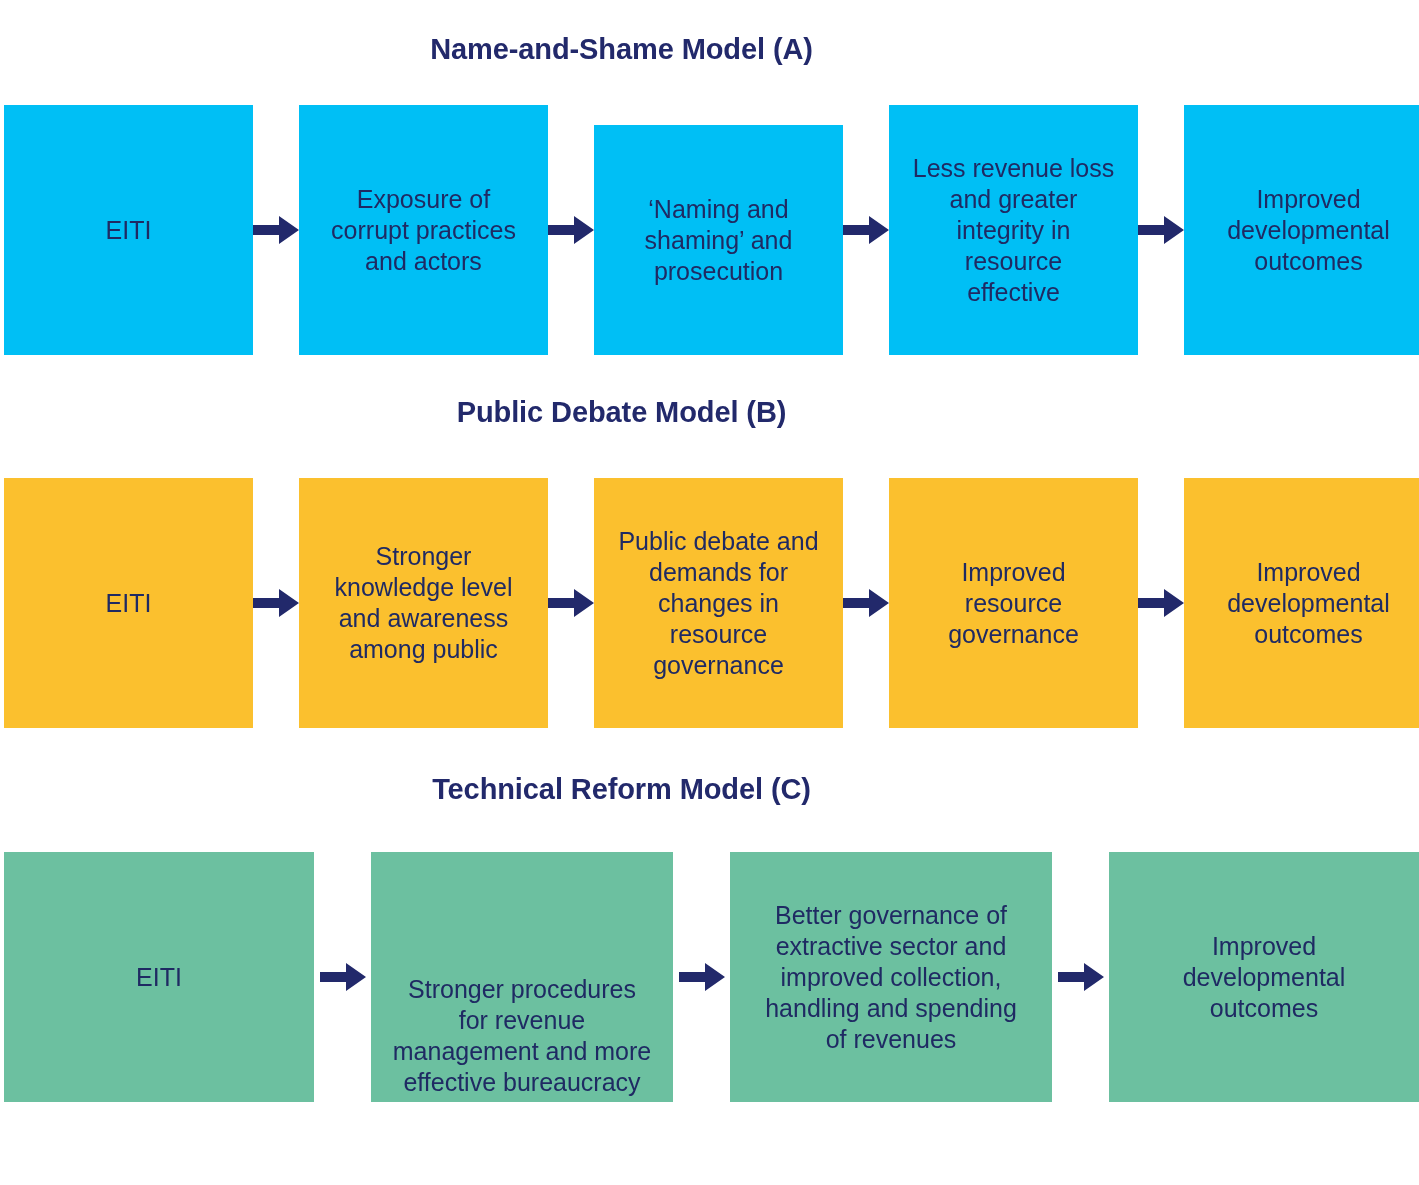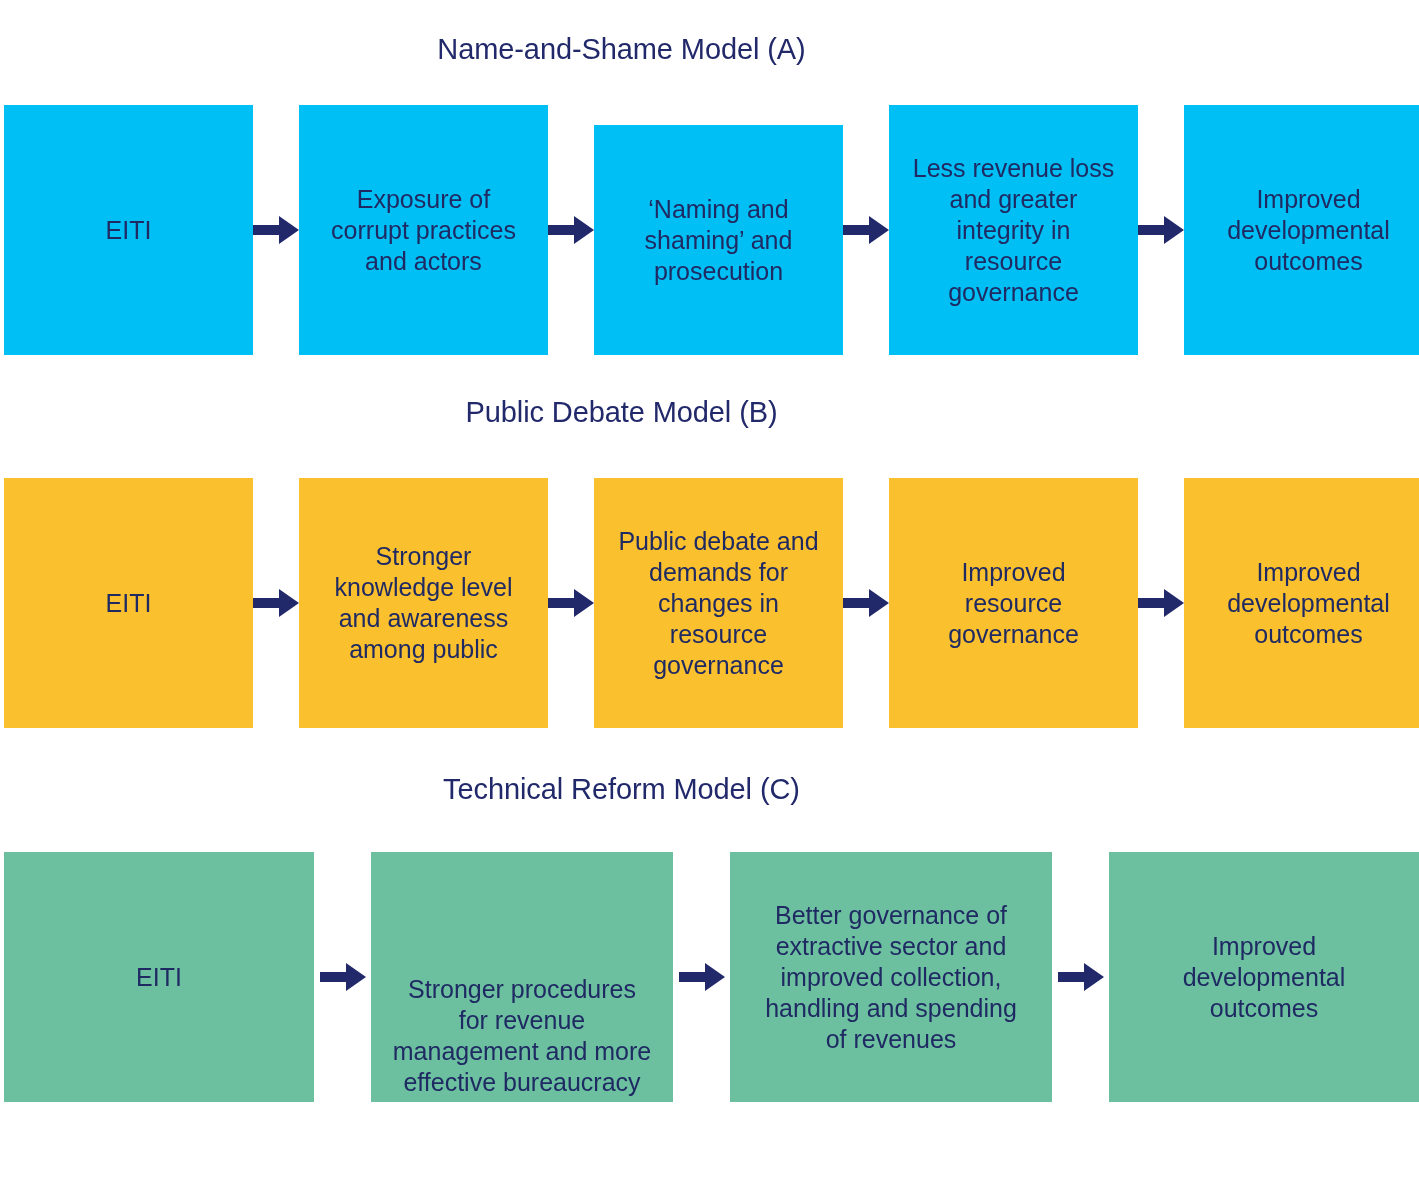--- a/index.html
+++ b/index.html
@@ -20,21 +20,21 @@
     height: 1185px;
     background: #ffffff;
   }
 
   
   .model-title {
     position: absolute;
     left: 0;
     width: 1243px;
     text-align: center;
-    font-weight: normal;
+    font-weight: bold;
     font-size: 29px;
     letter-spacing: -0.1px;
     color: #22296b;
     white-space: nowrap;
   }
   .title-a { top: 33px; }
   .title-b { top: 396px; }
   .title-c { top: 773px; }
 
   
@@ -150,21 +150,21 @@
           <path d="M0 12 H26 V3 L46 17 L26 31 V22 H0 Z" fill="#22296b"></path>
         </svg>
       </span>
     </div>
 
     <div class="flow-box b3">
       <span class="box-text">Less revenue loss
 and greater
 integrity in
 resource
-governance</span>
+effective</span>
     </div>
     <div class="arrow-cell">
       <span class="arrow">
         <svg width="46" height="34" viewBox="0 0 46 34" aria-hidden="true">
           <path d="M0 12 H26 V3 L46 17 L26 31 V22 H0 Z" fill="#22296b"></path>
         </svg>
       </span>
     </div>
 
     <div class="flow-box b4">

